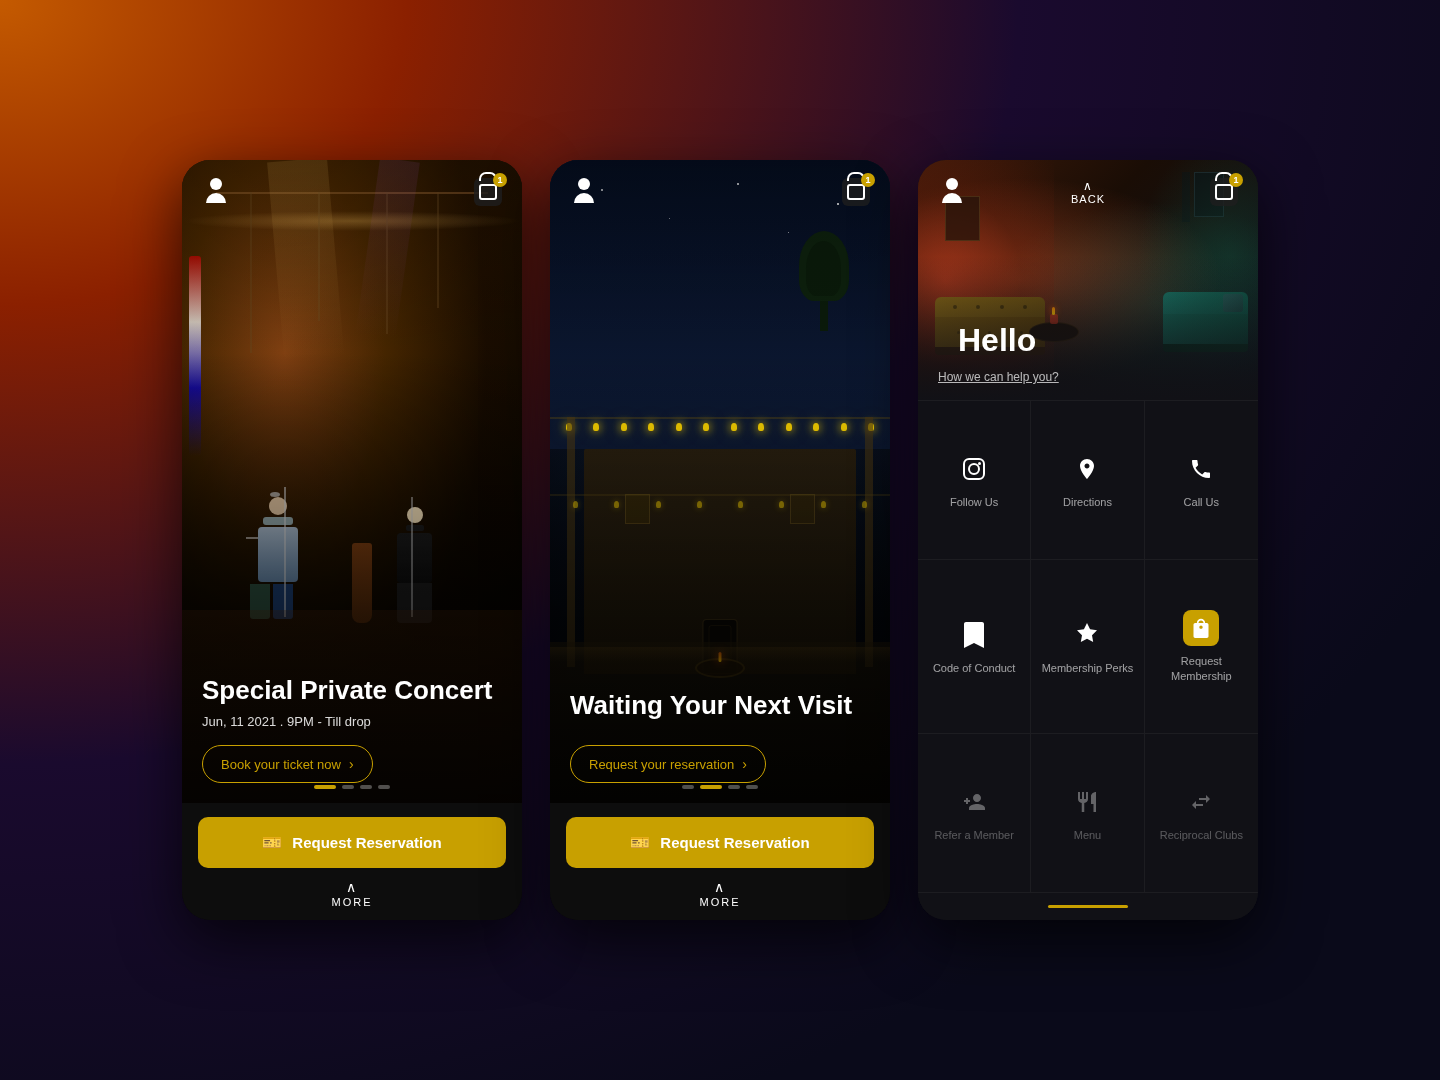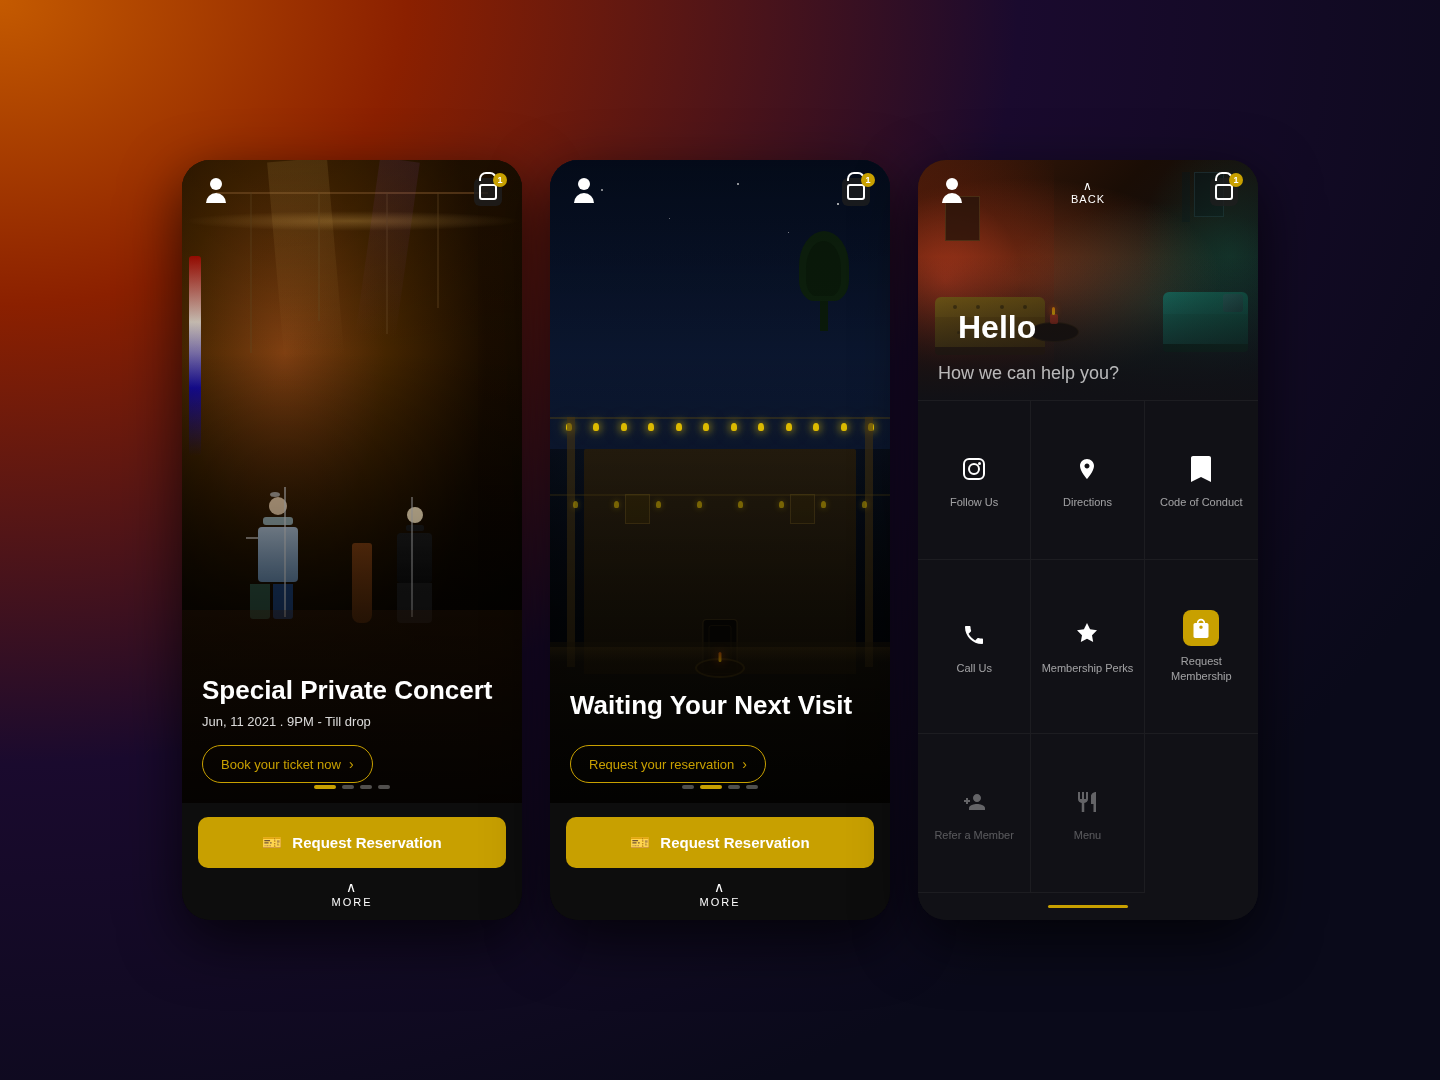--- a/index.html
+++ b/index.html
@@ -321,23 +321,24 @@
 
     .hello-title {
       font-size: 32px;
       font-weight: 700;
       color: white;
       line-height: 1.1;
       margin-left: 20px;
     }
 
     .hello-sub {
-      font-size: 18px;
+      font-size: 12px;
       color: rgba(255,255,255,0.7);
-      margin-top: 18px;
+      margin-top: 12px;
+      text-decoration: underline;
     }
 
     
     .menu-grid {
       display: grid;
       grid-template-columns: 1fr 1fr 1fr;
       flex: 1;
       border-top: 1px solid rgba(255,255,255,0.05);
     }
 
@@ -708,34 +709,34 @@
       <div class="menu-item">
         <div class="menu-icon">
           <svg width="24" height="24" viewBox="0 0 24 24" fill="white">
             <path d="M12 2C8.13 2 5 5.13 5 9c0 5.25 7 13 7 13s7-7.75 7-13c0-3.87-3.13-7-7-7zm0 9.5c-1.38 0-2.5-1.12-2.5-2.5s1.12-2.5 2.5-2.5 2.5 1.12 2.5 2.5-1.12 2.5-2.5 2.5z"></path>
           </svg>
         </div>
         <div class="menu-label">Directions</div>
       </div>
       <div class="menu-item">
         <div class="menu-icon">
+          <svg width="24" height="24" viewBox="0 0 24 24" fill="white">
+            <path d="M6.6 10.8c1.4 2.8 3.8 5.1 6.6 6.6l2.2-2.2c.3-.3.7-.4 1-.2 1.1.4 2.3.6 3.6.6.6 0 1 .4 1 1V20c0 .6-.4 1-1 1-9.4 0-17-7.6-17-17 0-.6.4-1 1-1h3.5c.6 0 1 .4 1 1 0 1.3.2 2.5.6 3.6.1.3 0 .7-.2 1L6.6 10.8z"></path>
+          </svg>
+        </div>
+        <div class="menu-label">Call Us</div>
+      </div>
+
+      <div class="menu-item">
+        <div class="menu-icon">
           <svg width="22" height="26" viewBox="0 0 22 26" fill="white">
             <path d="M3 0h16c1.1 0 2 .9 2 2v24l-10-5L1 26V2C1 .9 1.9 0 3 0z"></path>
           </svg>
         </div>
         <div class="menu-label">Code of Conduct</div>
-      </div>
-
-      <div class="menu-item">
-        <div class="menu-icon">
-          <svg width="24" height="24" viewBox="0 0 24 24" fill="white">
-            <path d="M6.6 10.8c1.4 2.8 3.8 5.1 6.6 6.6l2.2-2.2c.3-.3.7-.4 1-.2 1.1.4 2.3.6 3.6.6.6 0 1 .4 1 1V20c0 .6-.4 1-1 1-9.4 0-17-7.6-17-17 0-.6.4-1 1-1h3.5c.6 0 1 .4 1 1 0 1.3.2 2.5.6 3.6.1.3 0 .7-.2 1L6.6 10.8z"></path>
-          </svg>
-        </div>
-        <div class="menu-label">Call Us</div>
       </div>
       <div class="menu-item">
         <div class="menu-icon">
           <svg width="26" height="26" viewBox="0 0 26 26" fill="white">
             <path d="M13 1l3.09 6.26L23 8.27l-5 4.87 1.18 6.88L13 16.77l-6.18 3.25L8 13.14 3 8.27l6.91-1.01L13 1z"></path>
           </svg>
         </div>
         <div class="menu-label">Membership Perks</div>
       </div>
       <div class="menu-item">
@@ -755,20 +756,28 @@
         </div>
         <div class="menu-label dim">Refer a Member</div>
       </div>
       <div class="menu-item">
         <div class="menu-icon" style="opacity:0.35;">
           <svg width="24" height="24" viewBox="0 0 24 24" fill="white">
             <path d="M11 9H9V2H7v7H5V2H3v7c0 2.12 1.66 3.84 3.75 3.97V22h2.5v-9.03C11.34 12.84 13 11.12 13 9V2h-2v7zm5-3v8h2.5v8H21V2c-2.76 0-5 2.24-5 4z"></path>
           </svg>
         </div>
         <div class="menu-label dim">Menu</div>
+      </div>
+      <div class="menu-item">
+        <div class="menu-icon" style="opacity:0.35;">
+          <svg width="24" height="24" viewBox="0 0 24 24" fill="white">
+            <path d="M6.99 11L3 15l3.99 4v-3H14v-2H6.99v-3zM21 9l-3.99-4v3H10v2h7.01v3L21 9z"></path>
+          </svg>
+        </div>
+        <div class="menu-label dim">Reciprocal Clubs</div>
       </div>
     </div>
 
     <div class="phone3-bottom">
       <div class="bottom-line"></div>
     </div>
   </div>
 
 </div>
 

